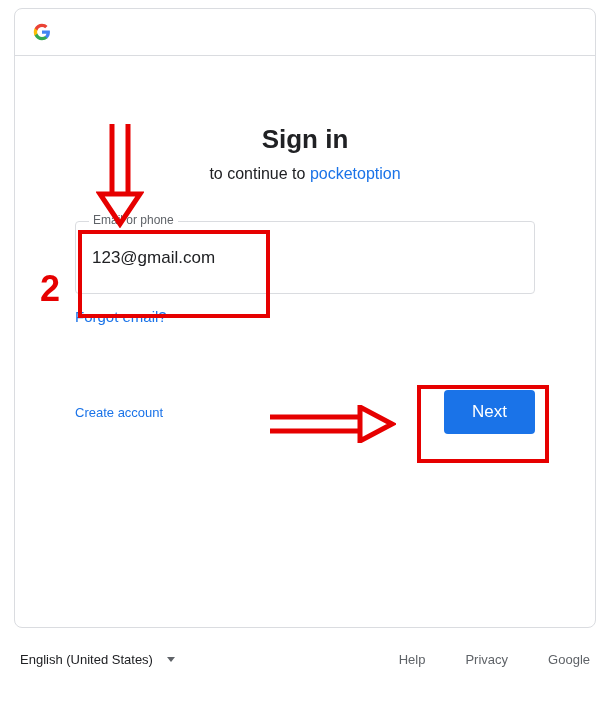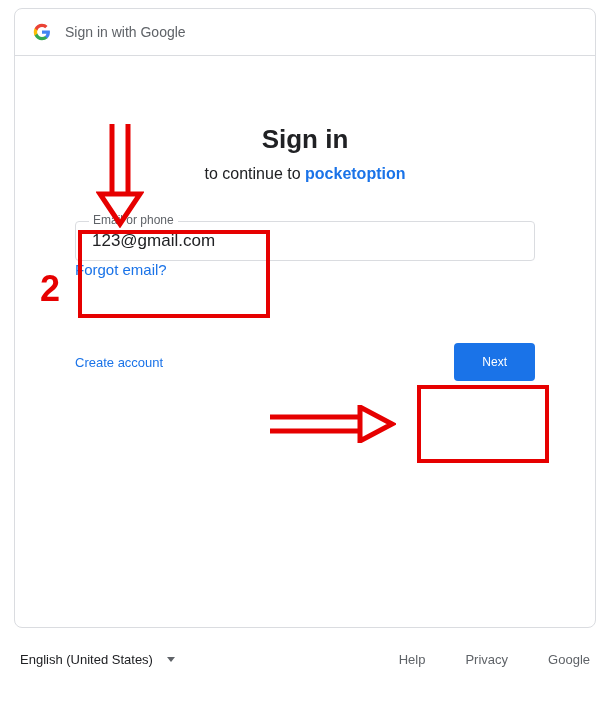--- a/index.html
+++ b/index.html
@@ -52,48 +52,49 @@
       margin-bottom: 10px;
     }
     .signin-subtitle {
       text-align: center;
       font-size: 16px;
       color: #202124;
       font-weight: 400;
     }
     .signin-subtitle .app-name {
       color: #1a73e8;
-      font-weight: 700;
+      font-weight: 400;
       margin-top: 48px;
     }
     .input-wrap {
       position: relative;
       margin-top: 38px;
     }
     .floating-label {
       position: absolute;
       left: 14px;
       top: -8px;
       background: #fff;
       padding: 0 4px;
       font-size: 12px;
       color: #5f6368;
     }
     .email-input {
       width: 100%;
-      height: 40px;
+      height: 73px;
       border: 1px solid #dadce0;
       border-radius: 4px;
       padding: 0 16px;
       font-size: 17px;
       color: #202124;
       outline: none;
     }
     .forgot-link {
       display: inline-block;
+      margin-top: 14px;
       color: #1a73e8;
       font-size: 15px;
       font-weight: 500;
       text-decoration: none;
     }
     .action-row {
       display: flex;
       justify-content: space-between;
       align-items: center;
       margin-top: 64px;
@@ -103,21 +104,21 @@
       font-size: 13px;
       font-weight: 500;
       text-decoration: none;
     }
     .next-btn {
       background: #1a73e8;
       color: #fff;
       border: none;
       border-radius: 4px;
       padding: 12px 28px;
-      font-size: 12px;
+      font-size: 17px;
       font-weight: 500;
       cursor: pointer;
     }
     .footer {
       display: flex;
       justify-content: space-between;
       align-items: center;
       padding: 24px 6px 0 6px;
       font-size: 13px;
       color: #5f6368;
@@ -169,21 +170,20 @@
 <div class="card">
   <div class="card-header">
     <span class="g-logo">
       <svg viewBox="0 0 48 48" width="18" height="18">
         <path fill="#4285F4" d="M45.12 24.5c0-1.56-.14-3.06-.4-4.5H24v8.51h11.84c-.51 2.75-2.06 5.08-4.39 6.64v5.52h7.11c4.16-3.83 6.56-9.47 6.56-16.17z"></path>
         <path fill="#34A853" d="M24 46c5.94 0 10.92-1.97 14.56-5.33l-7.11-5.52c-1.97 1.32-4.49 2.1-7.45 2.1-5.73 0-10.58-3.87-12.31-9.07H4.34v5.7C7.96 41.07 15.4 46 24 46z"></path>
         <path fill="#FBBC05" d="M11.69 28.18C11.25 26.86 11 25.45 11 24s.25-2.86.69-4.18v-5.7H4.34C2.85 17.09 2 20.45 2 24c0 3.55.85 6.91 2.34 9.88l7.35-5.7z"></path>
         <path fill="#EA4335" d="M24 10.75c3.23 0 6.13 1.11 8.41 3.29l6.31-6.31C34.91 4.18 29.93 2 24 2 15.4 2 7.96 6.93 4.34 14.12l7.35 5.7c1.73-5.2 6.58-9.07 12.31-9.07z"></path>
       </svg>
     </span>
-    <span class="header-text">Sign in with Google</span>
   </div>
 
   <div class="card-body">
     <h1 class="signin-title">Sign in</h1>
     <p class="signin-subtitle">
       <span>to continue to </span><span class="app-name">pocketoption</span>
     </p>
 
     <div class="input-wrap">
       <label class="floating-label">Email or phone</label>

